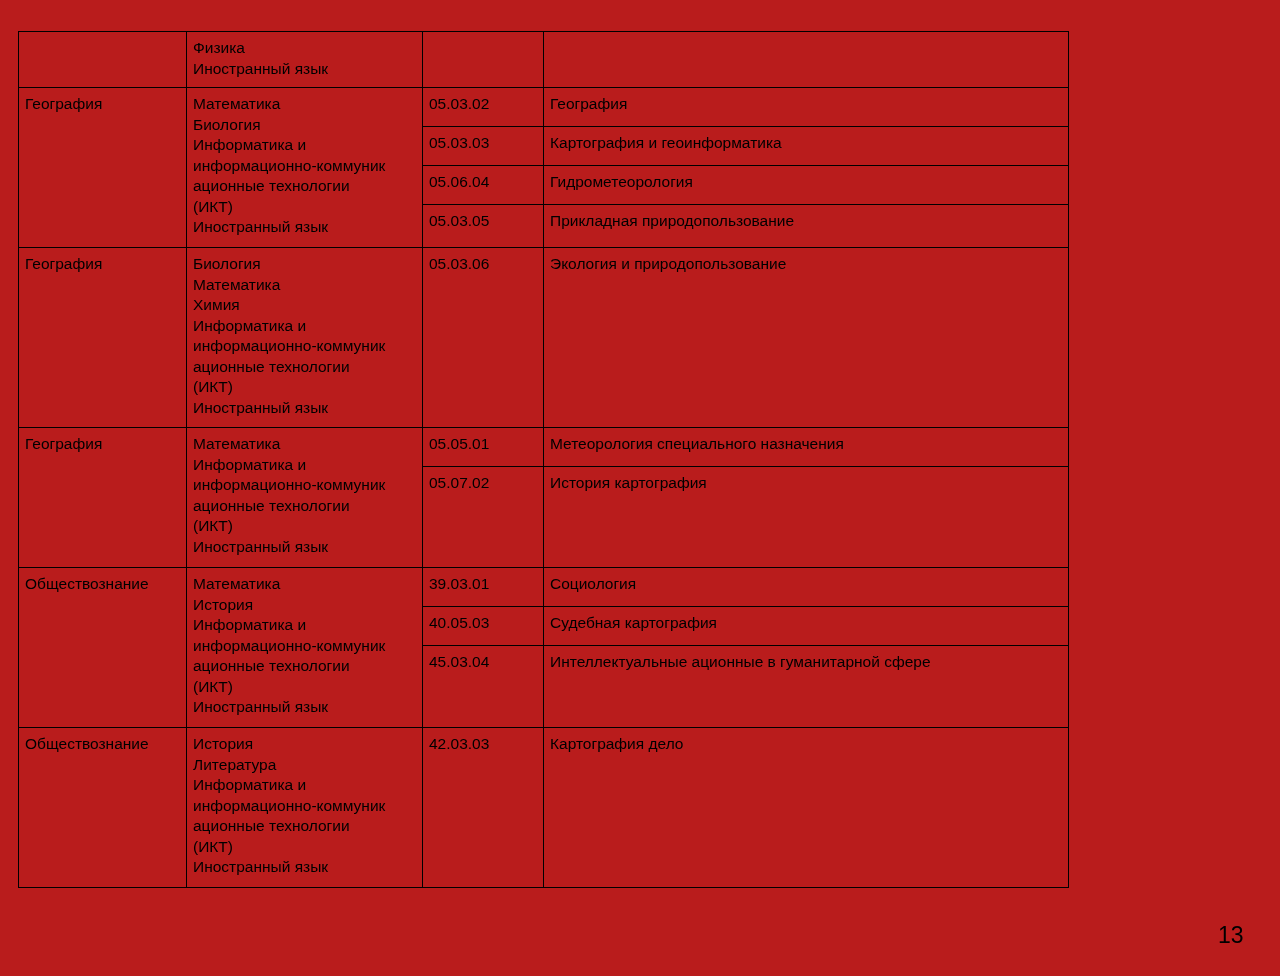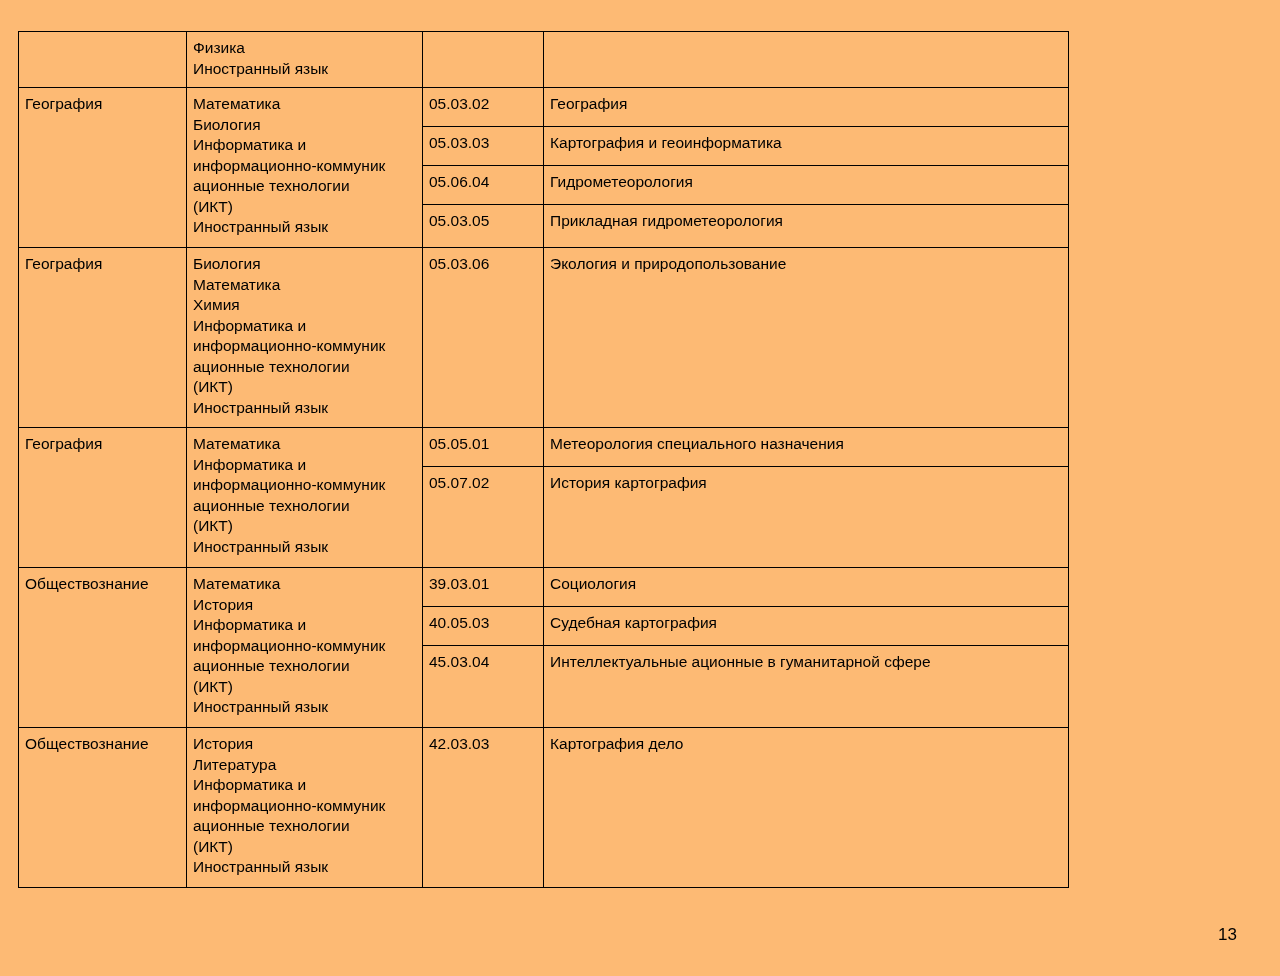--- a/index.html
+++ b/index.html
@@ -5,21 +5,21 @@
   * { margin: 0; padding: 0; box-sizing: border-box; }
   html, body { background: #ffffff; }
   body {
     width: 1280px; height: 976px;
     font-family: "Liberation Sans", sans-serif;
     color: #000000;
   }
   .page {
     position: relative;
     width: 1280px; height: 976px;
-    background: #fdba74;
+    background: #b91c1c;
     overflow: hidden;
   }
   table.doc-table {
     position: absolute;
     left: 18px; top: 31px;
     width: 1050px;
     border-collapse: collapse;
     table-layout: fixed;
   }
   table.doc-table td {
@@ -28,21 +28,21 @@
     padding: 6px 6px 4px 6px;
     font-size: 15.5px;
     line-height: 20.5px;
     color: #000000;
     white-space: pre-line;
     overflow: hidden;
   }
   .page-number {
     position: absolute;
     left: 1218px; top: 924px;
-    font-size: 17px;
+    font-size: 23px;
     line-height: 22px;
     color: #000000;
   }
 </style>
 </head>
 <body>
 
 <div class="page">
 
   <table class="doc-table">
@@ -77,21 +77,21 @@
       <tr style="height:39px">
         <td>05.03.03</td>
         <td>Картография и геоинформатика</td>
       </tr>
       <tr style="height:39px">
         <td>05.06.04</td>
         <td>Гидрометеорология</td>
       </tr>
       <tr style="height:43px">
         <td>05.03.05</td>
-        <td>Прикладная гидрометеорология</td>
+        <td>Прикладная природопользование</td>
       </tr>
 
       <tr style="height:180px">
         <td>География</td>
         <td>Биология
 Математика
 Химия
 Информатика и
 информационно-коммуник
 ационные технологии

